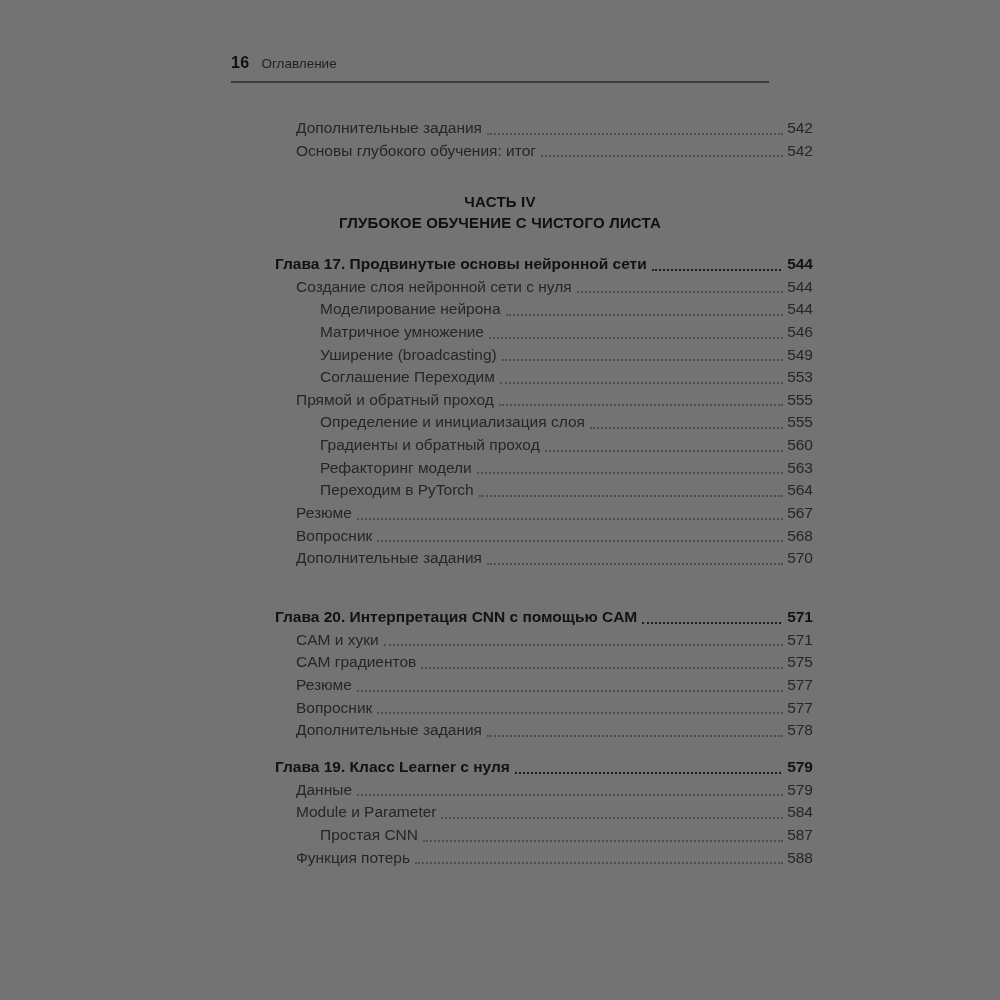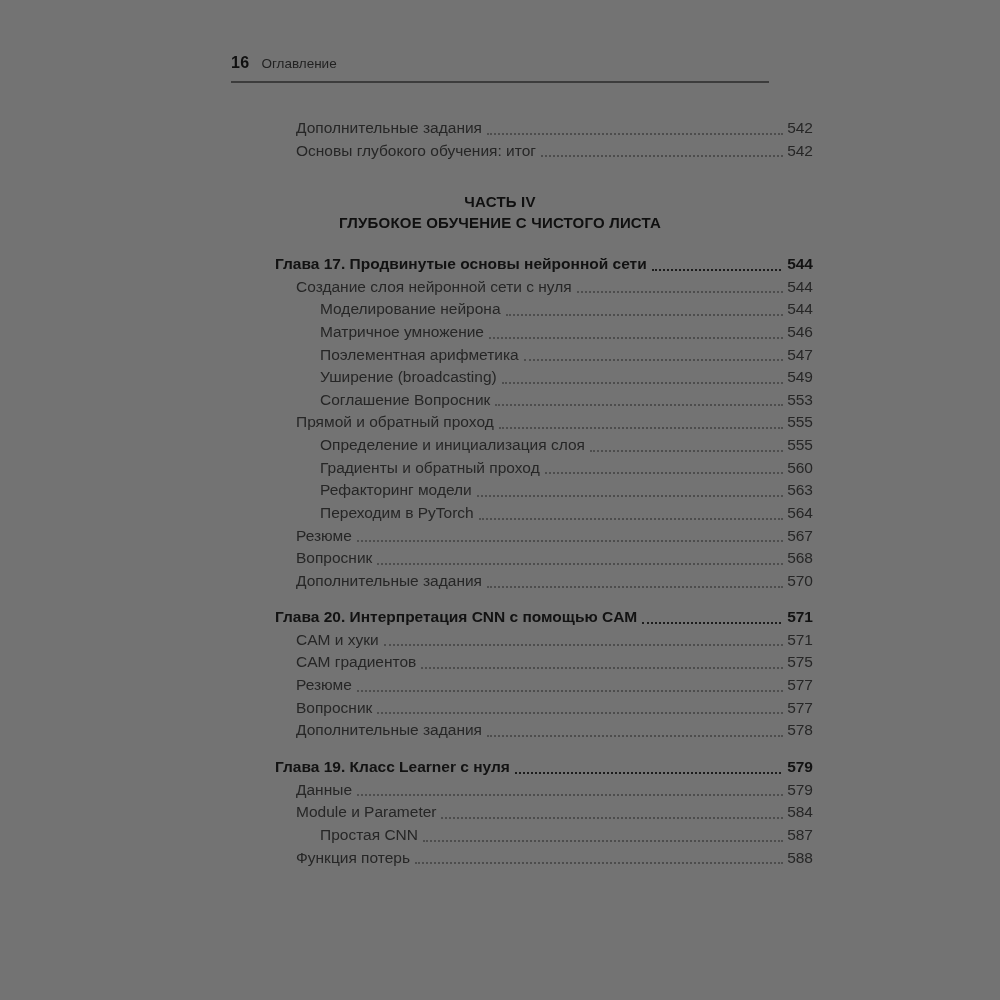--- a/index.html
+++ b/index.html
@@ -96,31 +96,26 @@
     <span class="label">Моделирование нейрона</span>
     <span class="dots"></span>
     <span class="pg">544</span>
   </div>
       <div class="row lvl2">
     <span class="label">Матричное умножение</span>
     <span class="dots"></span>
     <span class="pg">546</span>
   </div>
       <div class="row lvl2">
-    <span class="label">Поэлементная арифметика</span>
-    <span class="dots"></span>
-    <span class="pg">547</span>
-  </div>
-      <div class="row lvl2">
     <span class="label">Уширение (broadcasting)</span>
     <span class="dots"></span>
     <span class="pg">549</span>
   </div>
       <div class="row lvl2">
-    <span class="label">Соглашение Вопросник</span>
+    <span class="label">Соглашение Переходим</span>
     <span class="dots"></span>
     <span class="pg">553</span>
   </div>
       <div class="row lvl1">
     <span class="label">Прямой и обратный проход</span>
     <span class="dots"></span>
     <span class="pg">555</span>
   </div>
       <div class="row lvl2">
     <span class="label">Определение и инициализация слоя</span>

